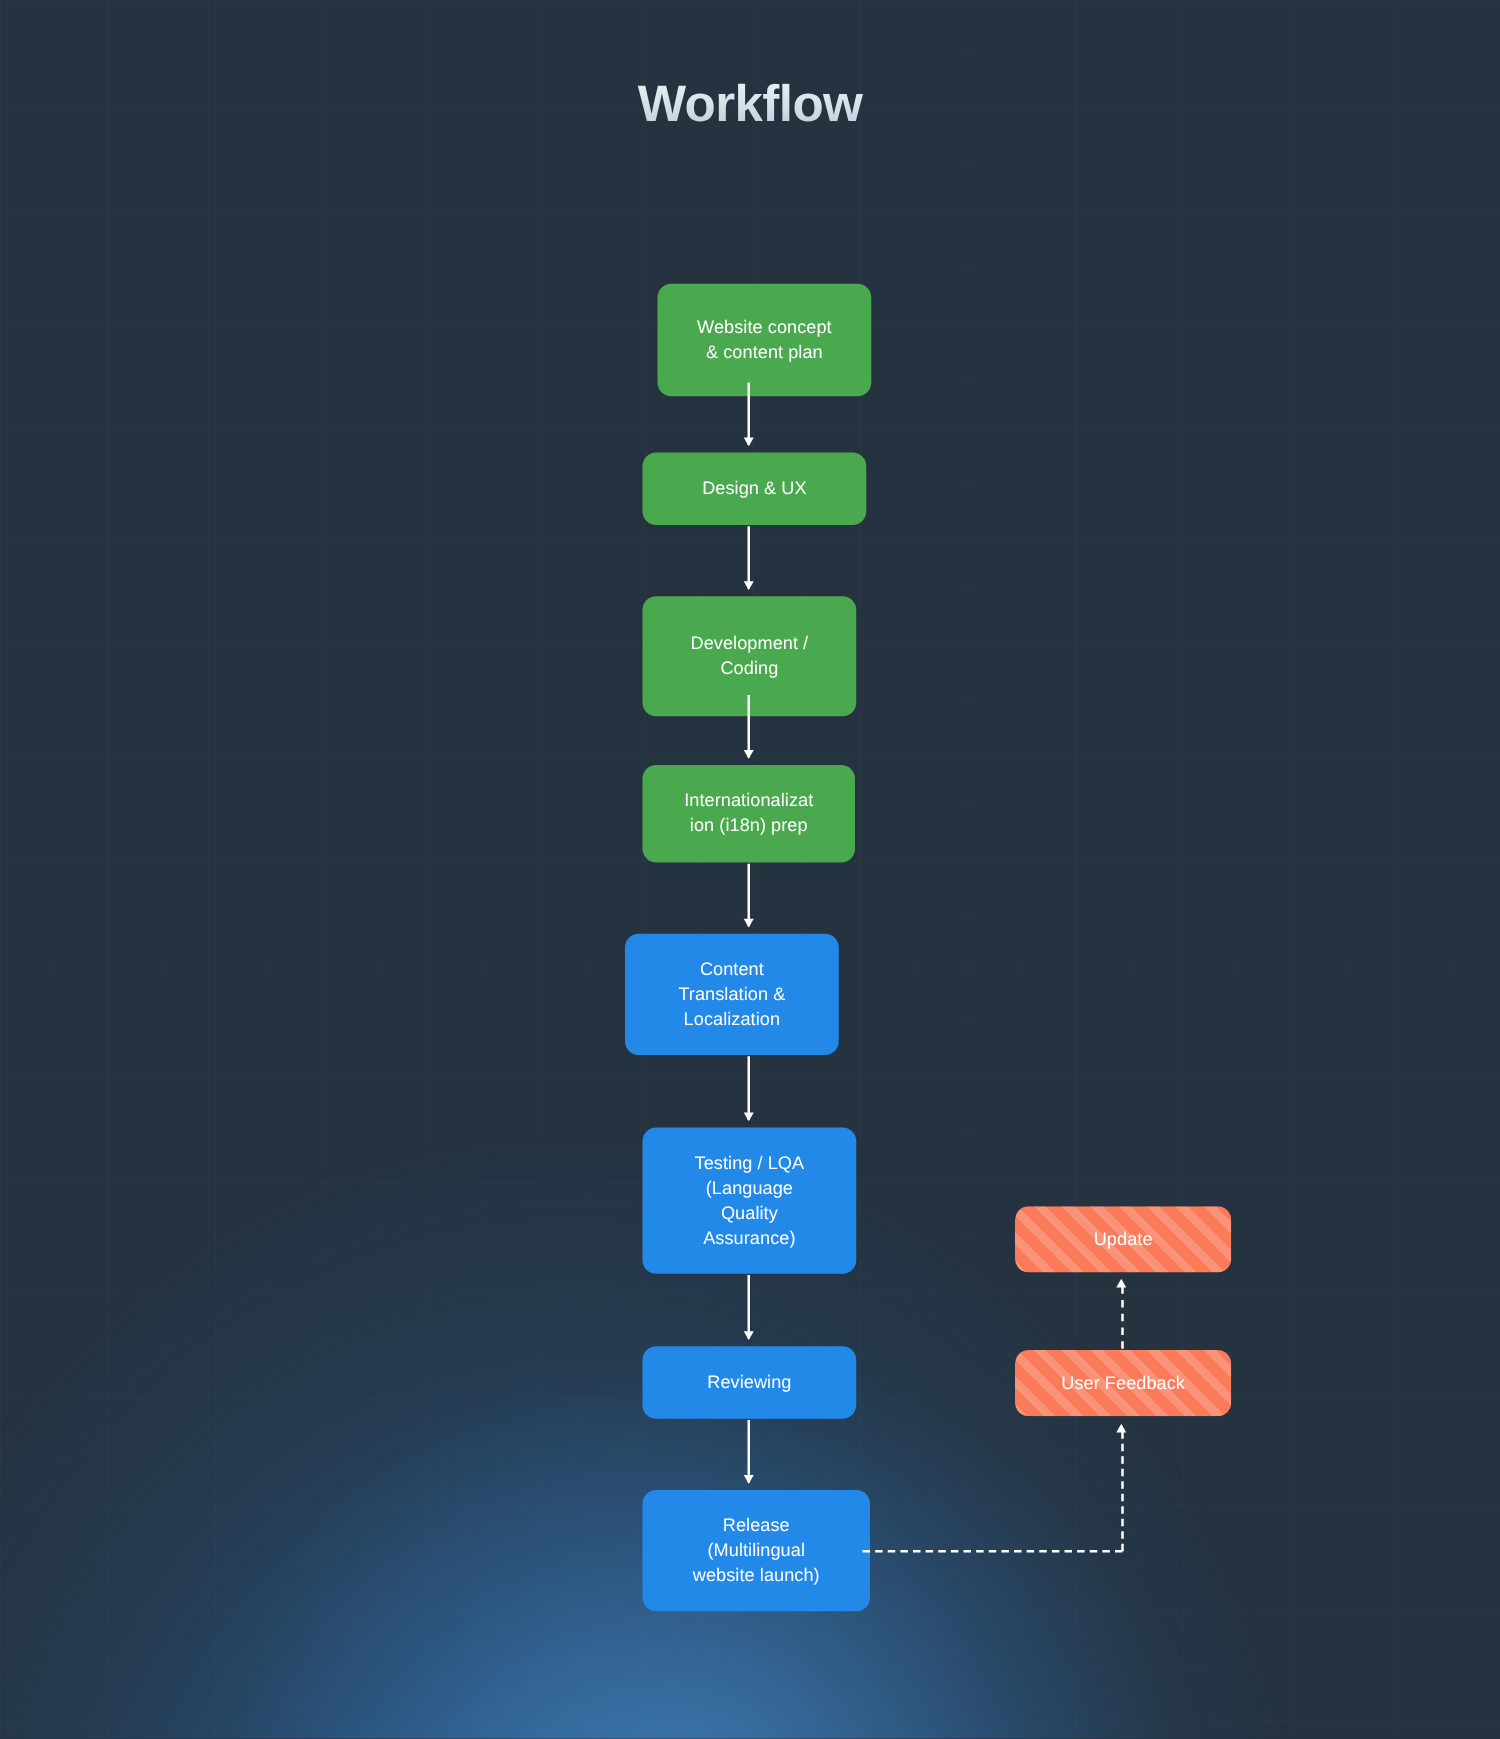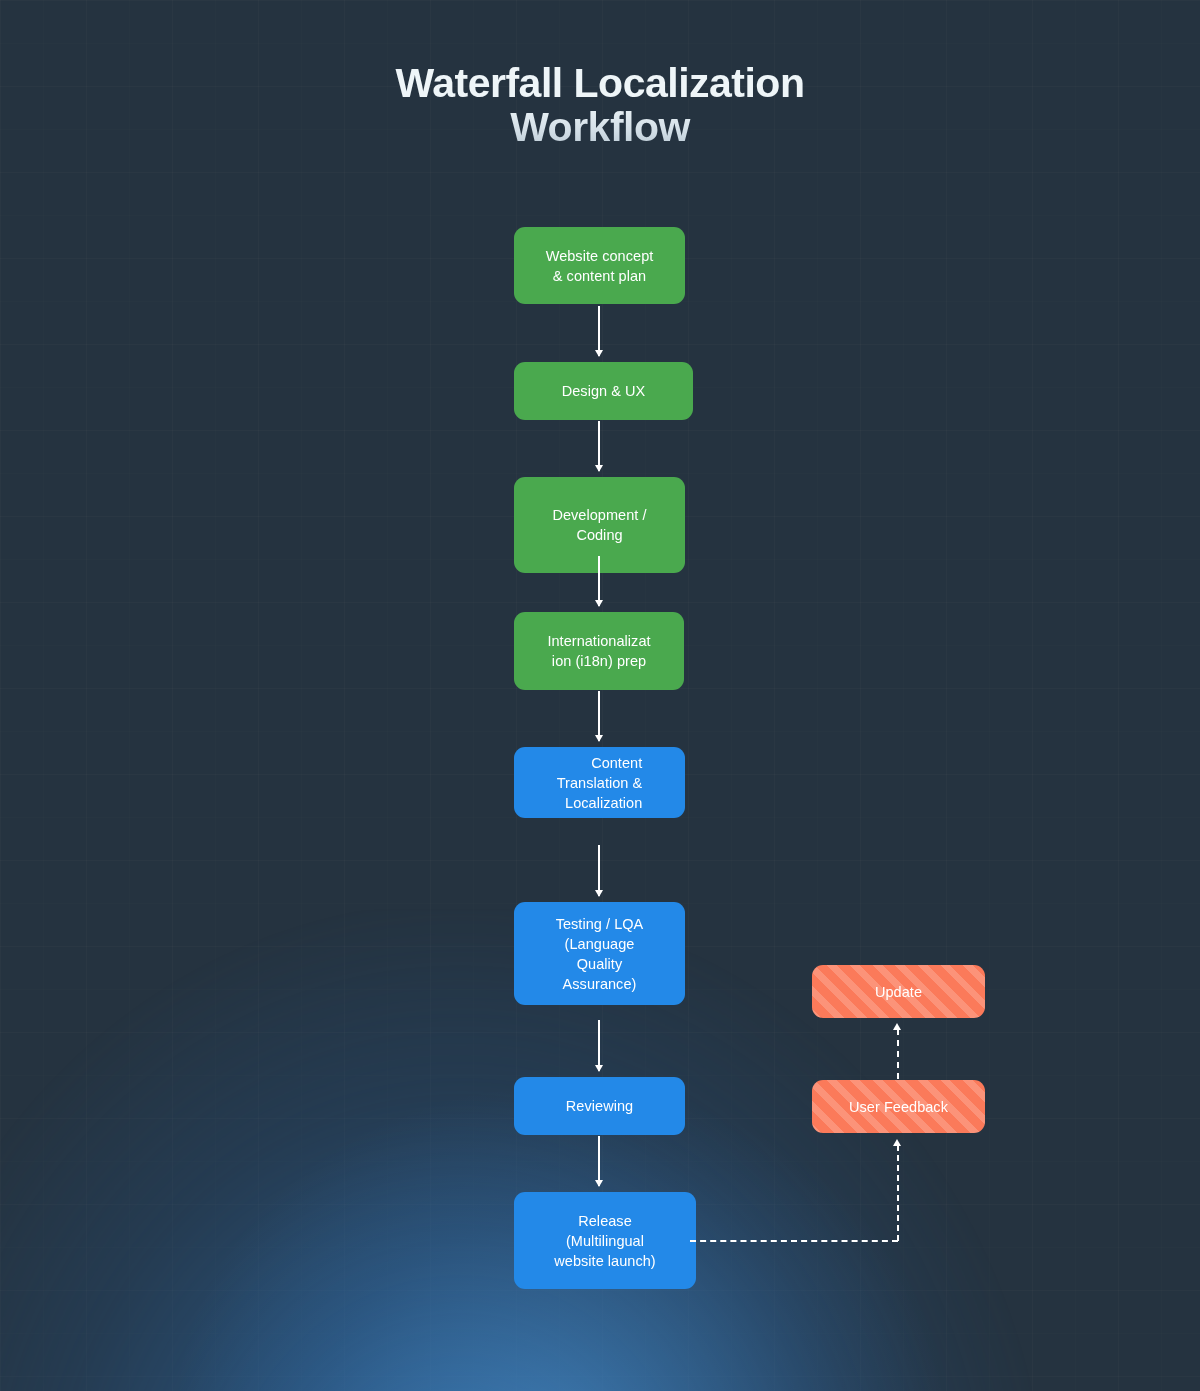--- a/index.html
+++ b/index.html
@@ -142,50 +142,49 @@
 <body>
 
 <div id="canvas">
 
   <div class="grid-layer"></div>
   <div class="grid-layer2"></div>
   <div class="glow"></div>
   <div class="glow2"></div>
 
   <div class="title">
-    <span>Waterfall Localization</span>
     <span class="line2">Workflow</span>
   </div>
 
-  <div class="node green" style="left:514px; top:227px; width:171px; height:77px;">
+  <div class="node green" style="left:526px; top:227px; width:171px; height:90px;">
     <span class="node-label">Website concept
 &amp; content plan</span>
   </div>
 
   <div class="node green" style="left:514px; top:362px; width:179px; height:58px;">
     <span class="node-label">Design &amp; UX</span>
   </div>
 
   <div class="node green" style="left:514px; top:477px; width:171px; height:96px;">
     <span class="node-label">Development /
 Coding</span>
   </div>
 
   <div class="node green" style="left:514px; top:612px; width:170px; height:78px;">
     <span class="node-label">Internationalizat
 ion (i18n) prep</span>
   </div>
 
-  <div class="node blue" style="left:514px; top:747px; width:171px; height:71px;text-align:right;">
+  <div class="node blue" style="left:500px; top:747px; width:171px; height:97px;">
     <span class="node-label">Content
 Translation &amp;
 Localization</span>
   </div>
 
-  <div class="node blue" style="left:514px; top:902px; width:171px; height:103px;">
+  <div class="node blue" style="left:514px; top:902px; width:171px; height:117px;">
     <span class="node-label">Testing / LQA
 (Language
 Quality
 Assurance)</span>
   </div>
 
   <div class="node blue" style="left:514px; top:1077px; width:171px; height:58px;">
     <span class="node-label">Reviewing</span>
   </div>
 

